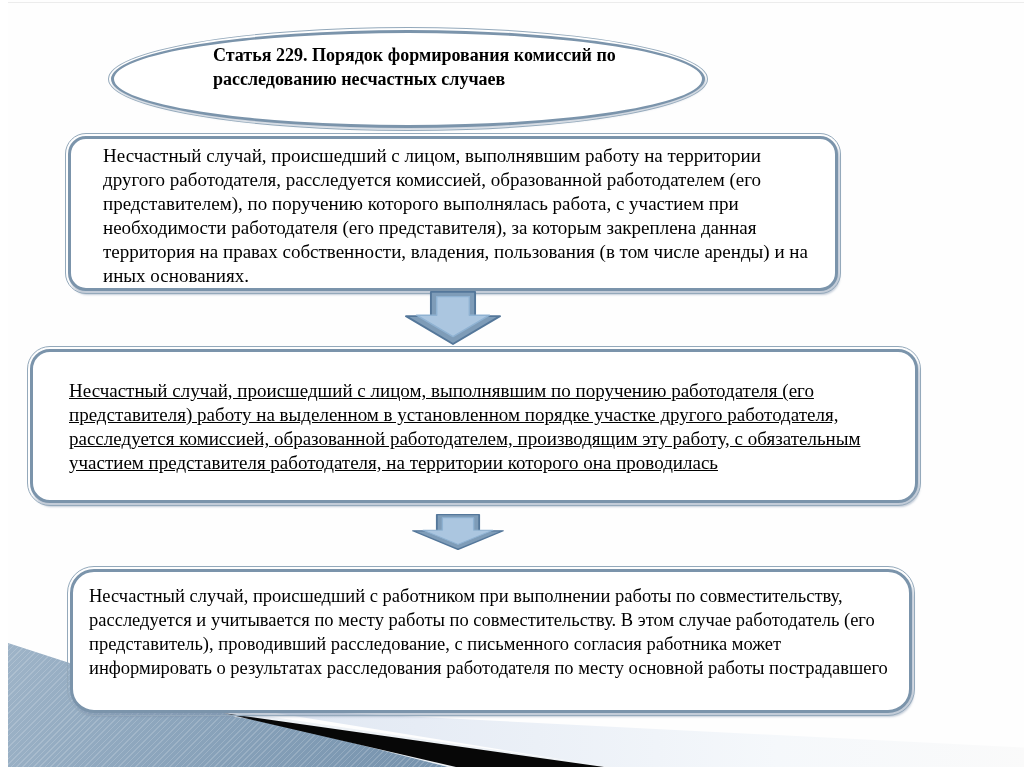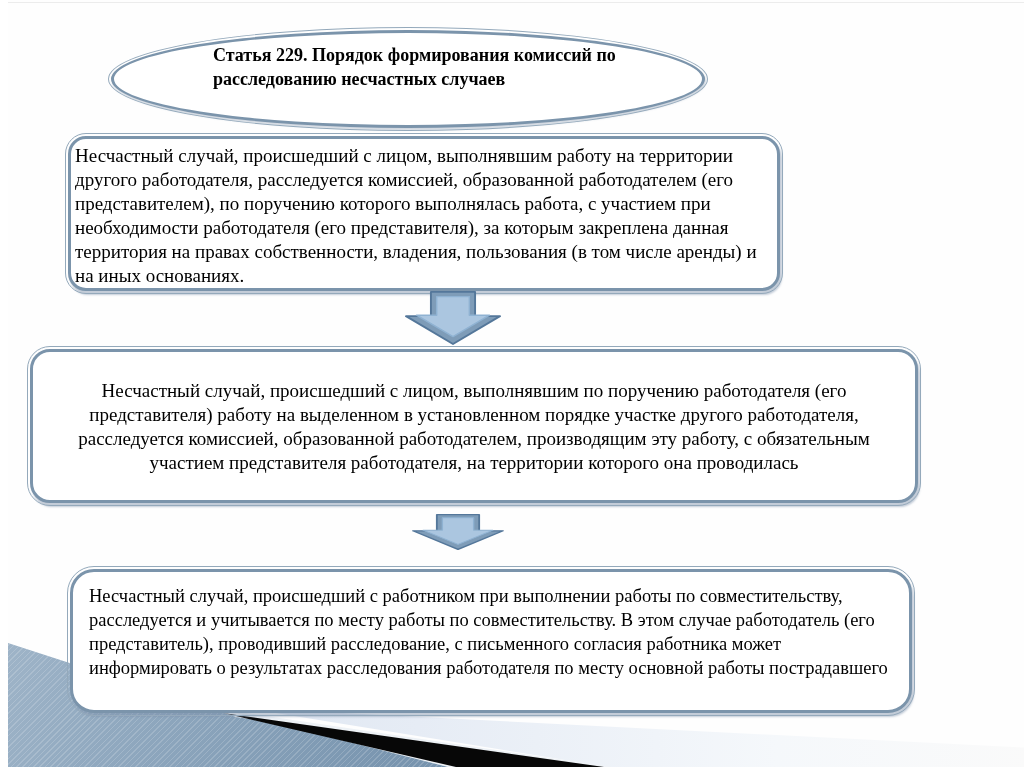--- a/index.html
+++ b/index.html
@@ -44,22 +44,22 @@
   .oval-text{
     position:absolute;left:205px;top:44px;width:440px;
     font-weight:bold;font-size:18px;line-height:23.5px;
   }
   .fbox{
     position:absolute;box-sizing:border-box;background:#ffffff;
     border:3px solid #7b94ab;outline:1px solid #94a9bb;outline-offset:2px;
     box-shadow:2px 4px 2px rgba(125,145,170,.45);
     font-size:19px;line-height:24px;
   }
-  .fbox1{left:60px;top:136px;width:712px;height:155px;border-radius:18px;padding:5px 14px 5px 4px;}
-  .fbox2{left:22px;top:349px;width:888px;height:154px;border-radius:20px;padding:27px 36px;text-align:center;}
+  .fbox1{left:60px;top:136px;width:770px;height:155px;border-radius:18px;padding:5px 14px 5px 32px;}
+  .fbox2{left:22px;top:349px;width:888px;height:154px;border-radius:20px;padding:27px 36px;text-align:left;text-decoration:underline;}
   .fbox3{left:62px;top:569px;width:842px;height:144px;border-radius:24px;padding:12px 20px 16px 16px;font-size:18.5px;}
   .arrow{position:absolute;}
   .arrow svg{display:block;width:100%;height:100%;}
   .arrow1{left:397px;top:291px;width:96px;height:54px;}
   .arrow2{left:404px;top:514px;width:92px;height:36px;}
 </style>
 </head>
 <body>
 
 <div id="slide">

